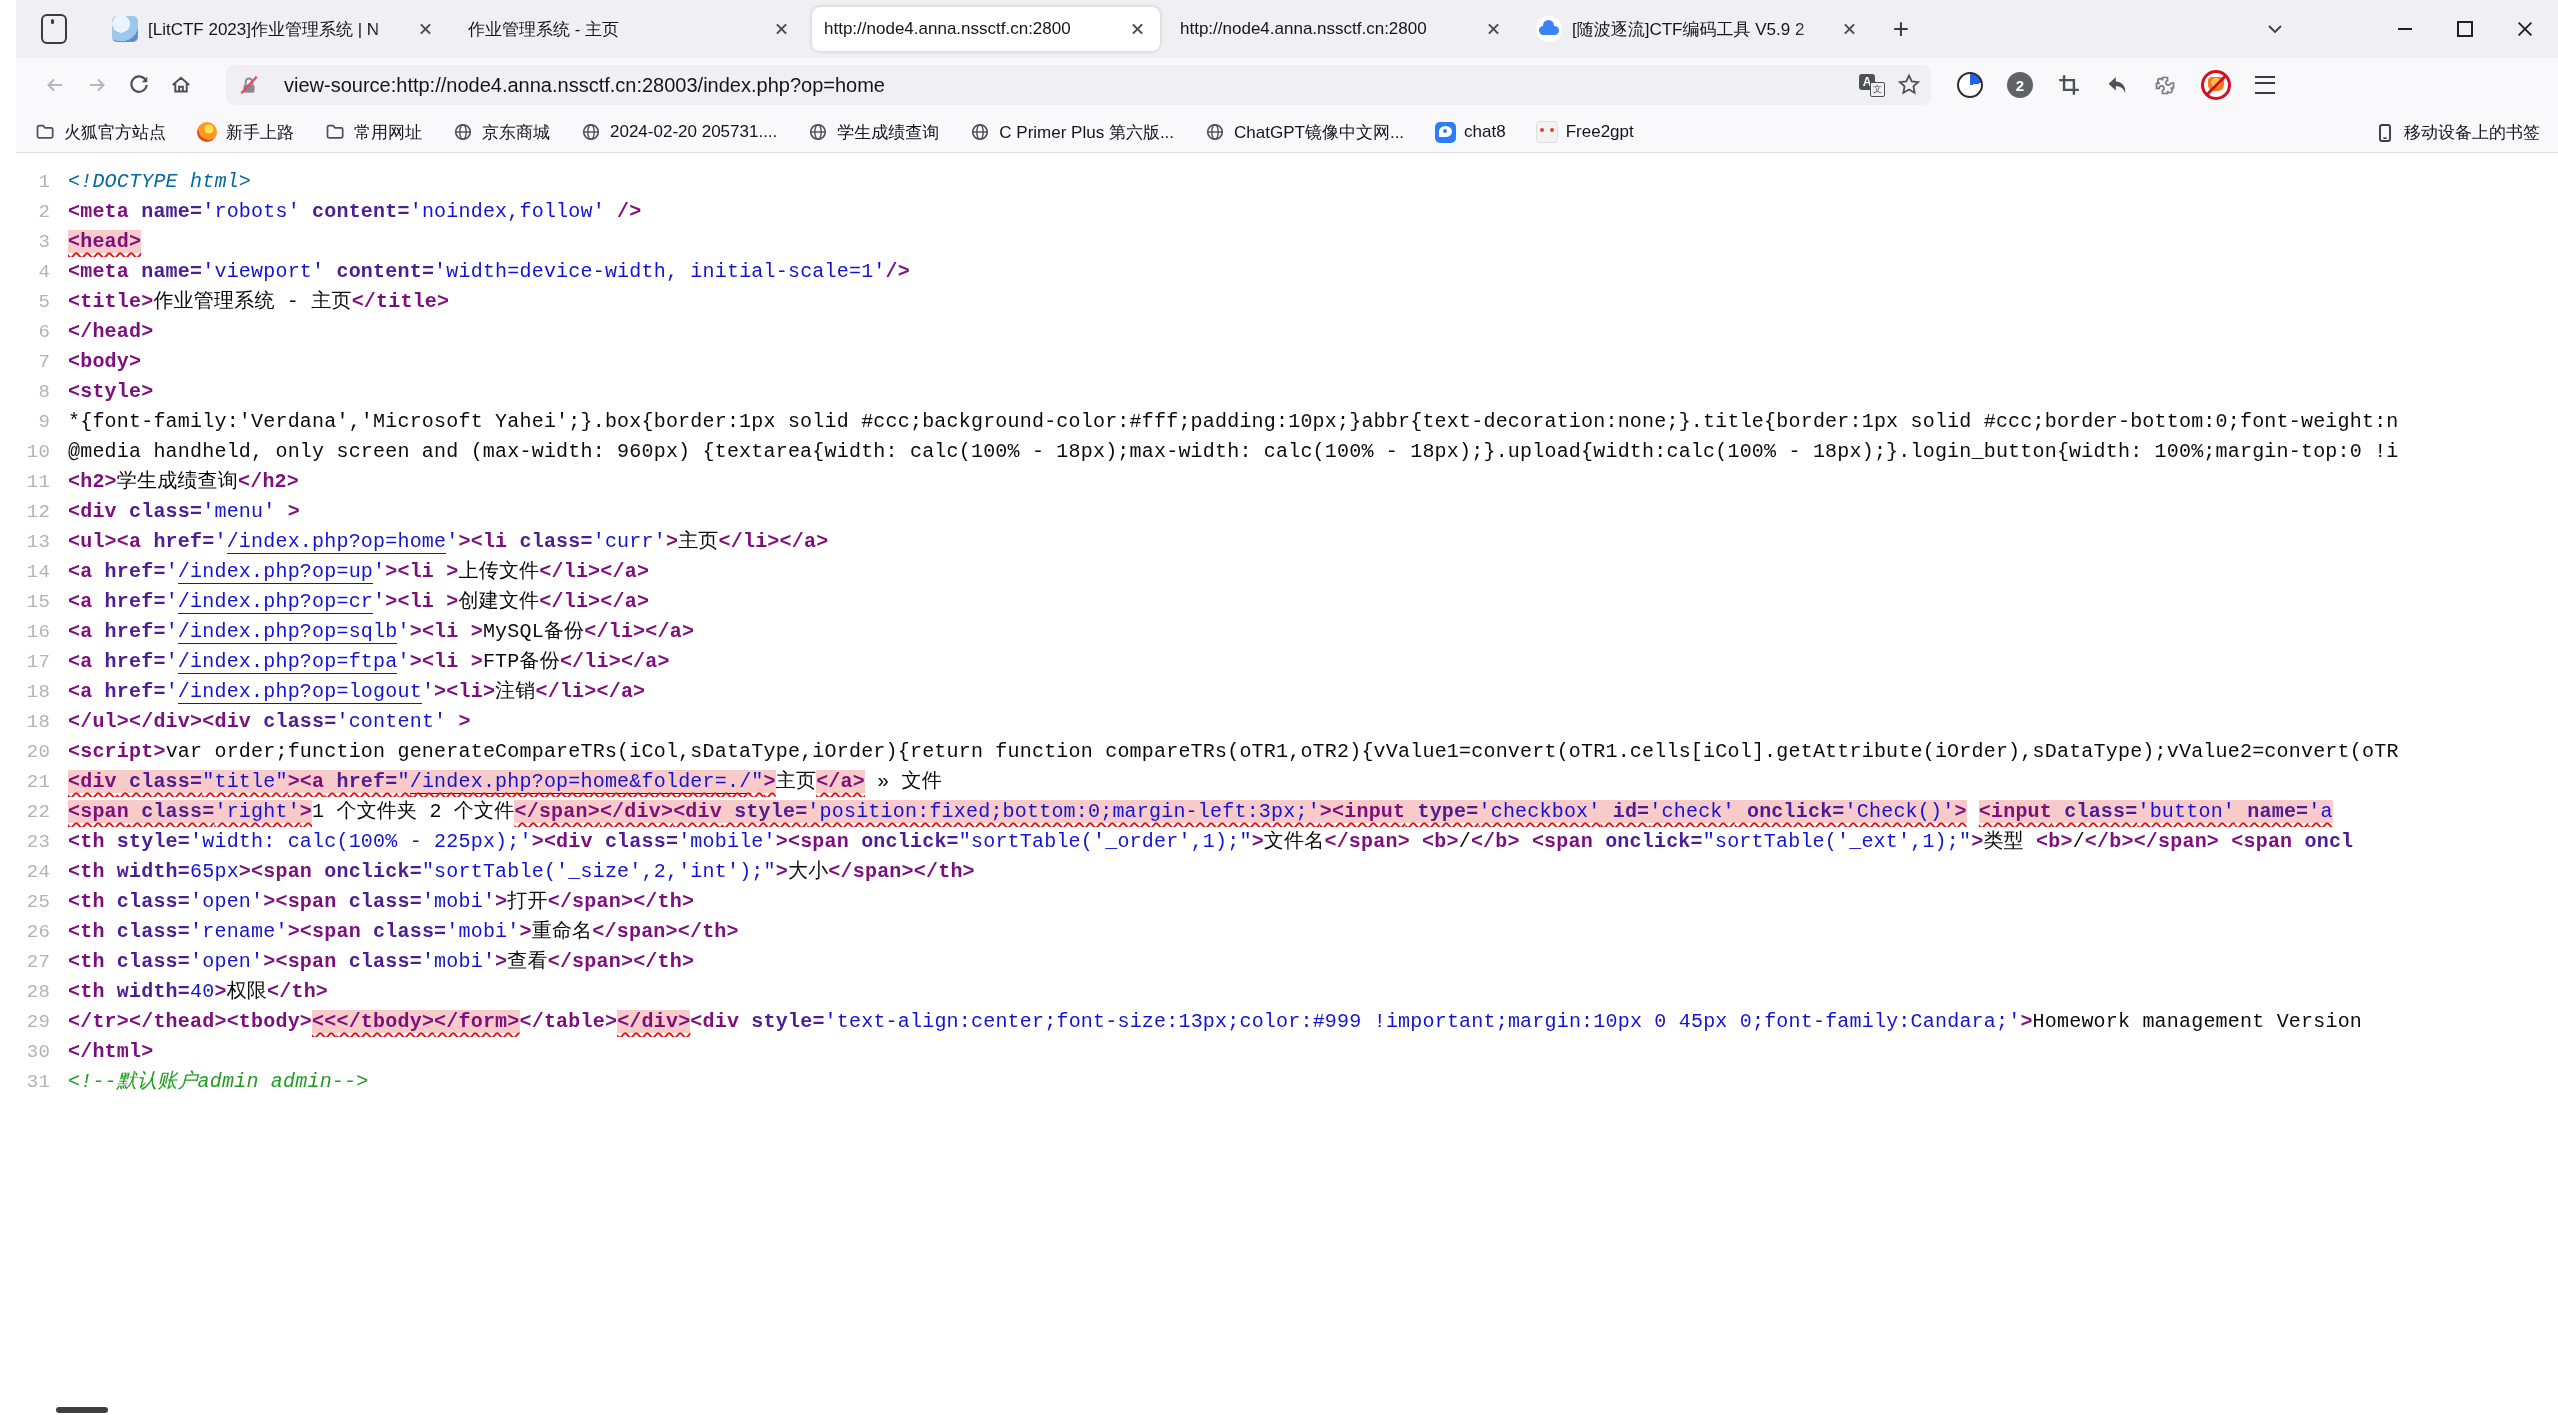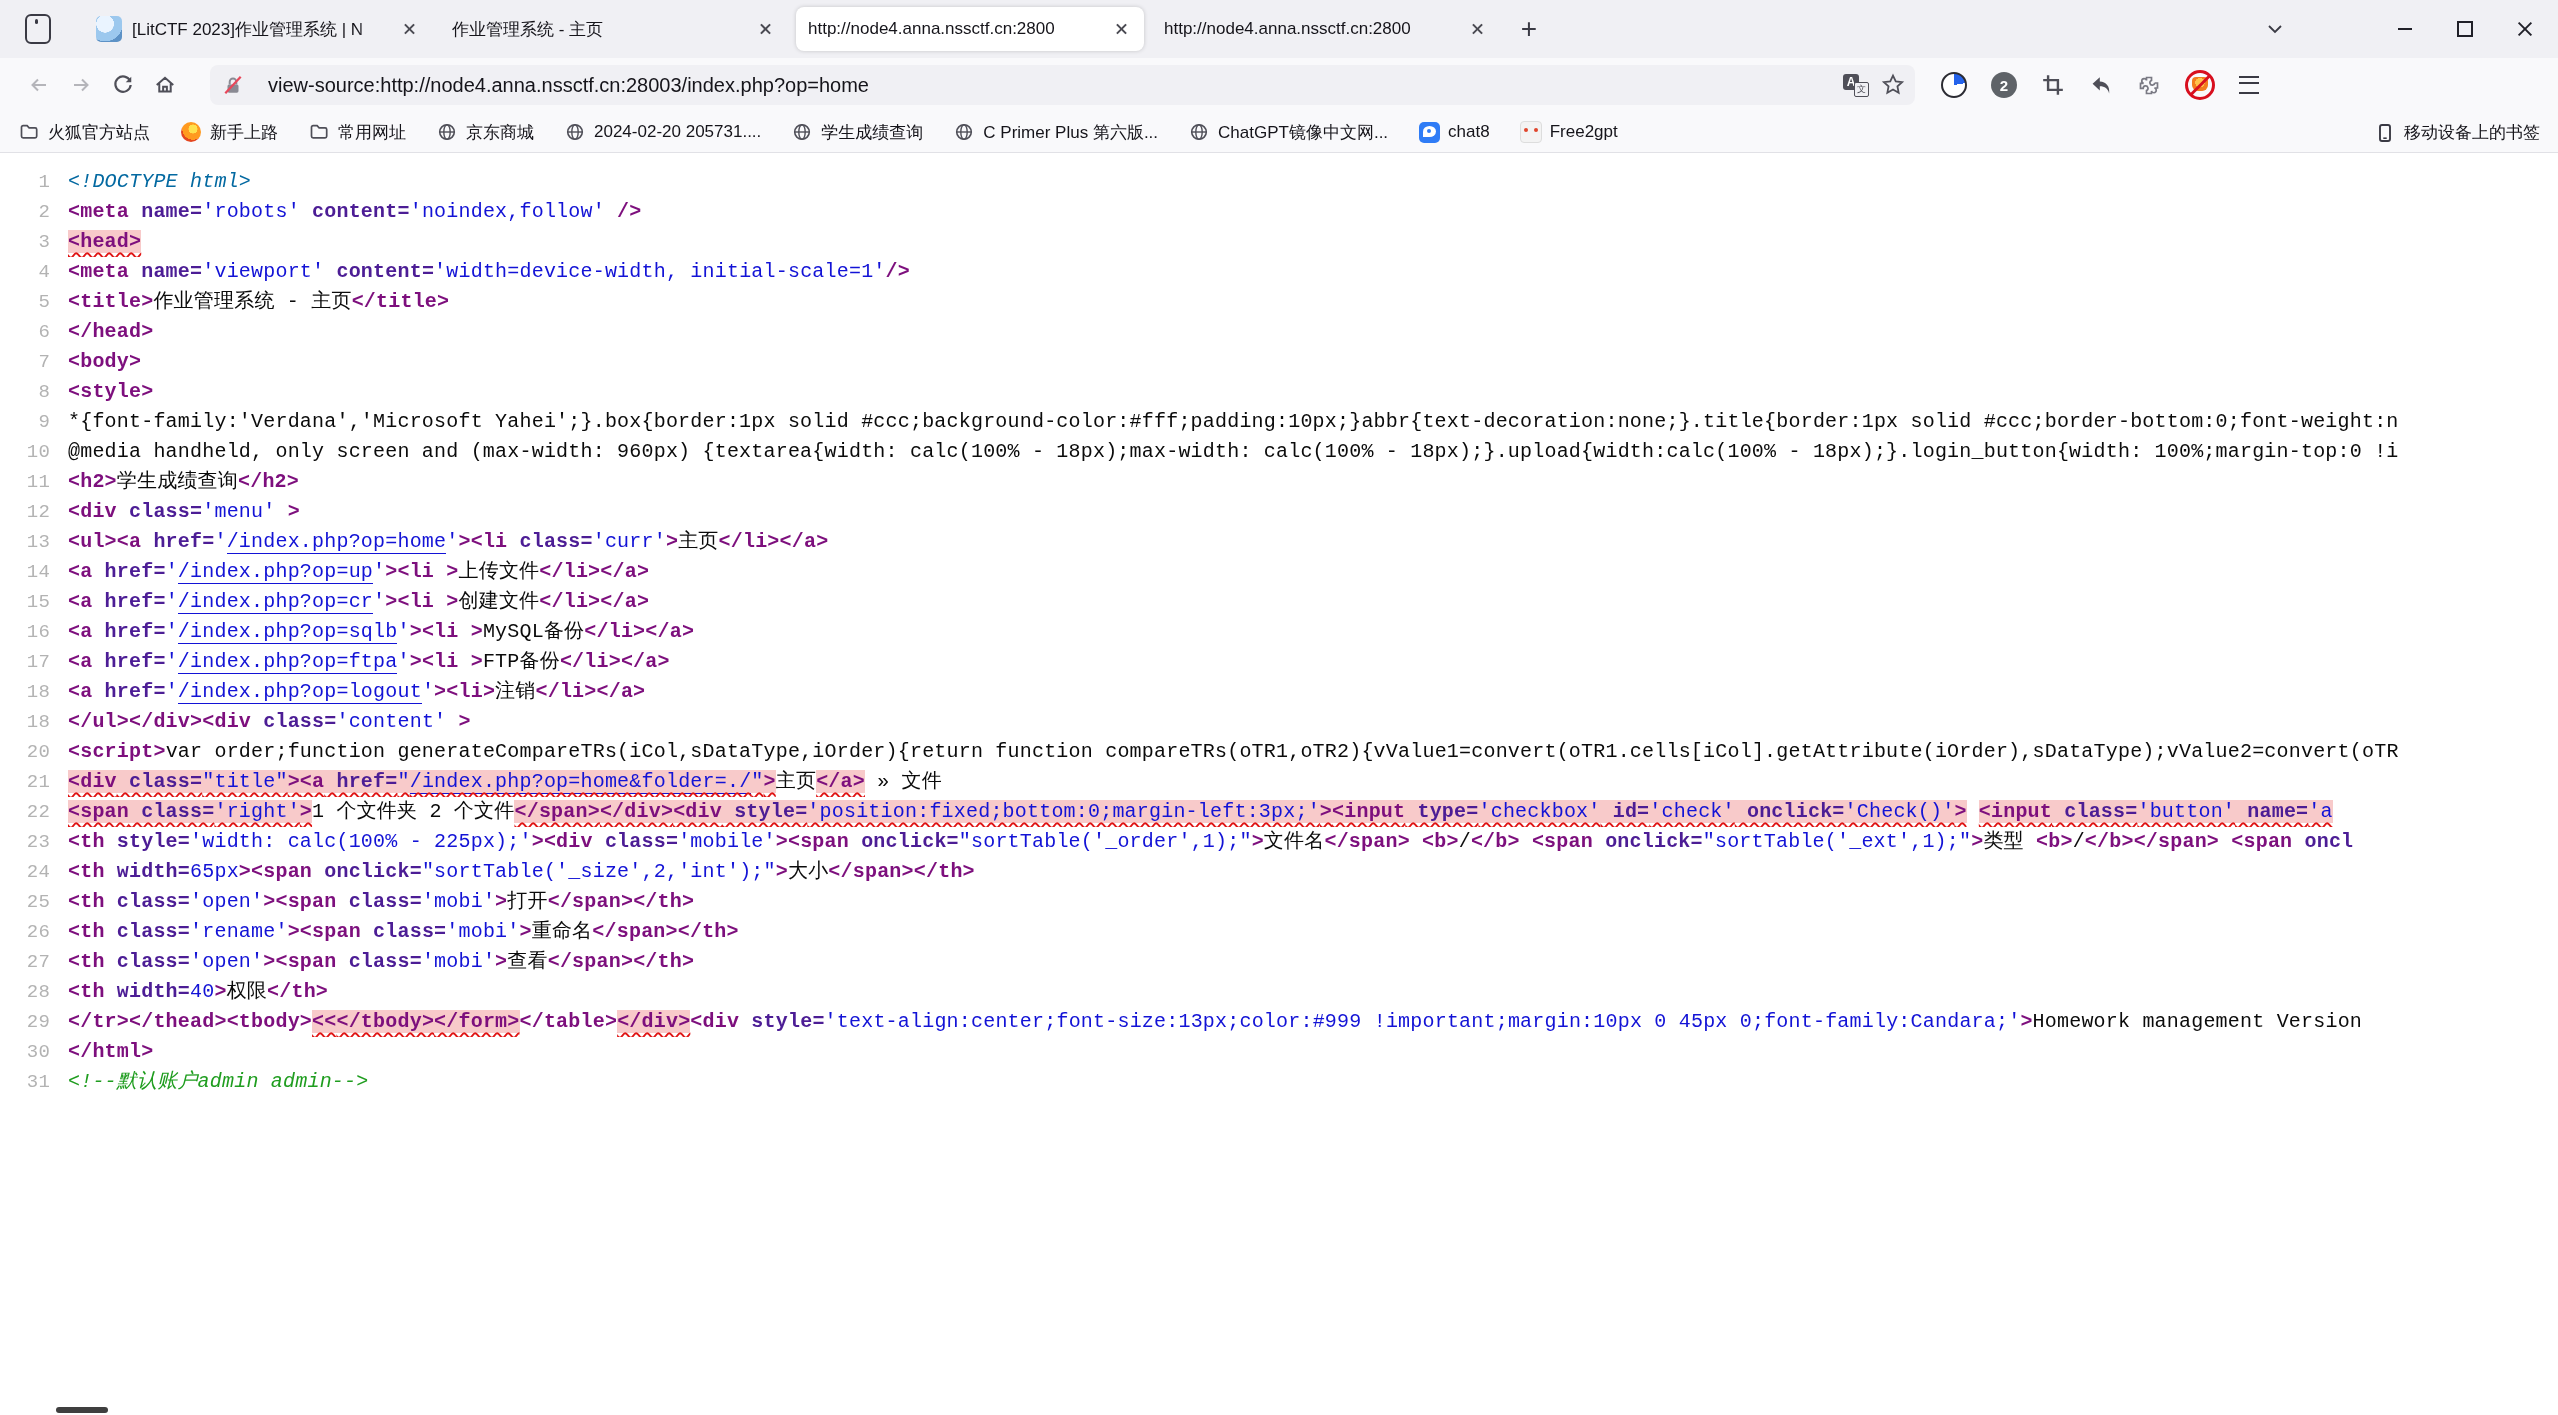--- a/index.html
+++ b/index.html
@@ -1,17 +1,17 @@
 <!DOCTYPE html>
 <html><head>
 <meta charset="utf-8">
 <style>
   html,body{margin:0;padding:0;background:#fff;}
   body{width:2558px;height:1415px;overflow:hidden;font-family:"Liberation Sans",sans-serif;position:relative;}
-  .chrome{position:absolute;top:0;left:0;right:0;}
+  .chrome{position:absolute;top:0;left:16px;right:0;}
   
   .tabbar{height:58px;background:#f0f0f4;display:flex;align-items:center;padding:0 10px 0 18px;}
   .tabmgr{width:40px;height:40px;border-radius:6px;display:flex;align-items:center;justify-content:center;margin-right:26px;}
   .tabmgr-glyph{width:22px;height:26px;border:2.5px solid #3a3a44;border-radius:6px;position:relative;}
   .tabmgr-glyph::before{content:"";position:absolute;top:3px;left:8px;width:3px;height:5px;background:#3a3a44;border-radius:2px;}
   .tabs{display:flex;align-items:center;gap:8px;}
   .tab{width:348px;height:44px;border-radius:8px;display:flex;align-items:center;padding:0 10px 0 12px;box-sizing:border-box;color:#15141a;font-size:17px;}
   .tab.active{background:#fff;box-shadow:0 0 4px rgba(0,0,0,.18);}
   .tab .title{white-space:nowrap;overflow:hidden;flex:1;}
   .tab .title.fade{-webkit-mask-image:linear-gradient(90deg,#000 84%,transparent 99%);mask-image:linear-gradient(90deg,#000 84%,transparent 99%);}
@@ -99,20 +99,25 @@
           <span class="xbtn"></span>
         </div>
         <div class="tab active">
           <span class="title fade">http://node4.anna.nssctf.cn:2800</span>
           <span class="xbtn"></span>
         </div>
         <div class="tab">
           <span class="title fade">http://node4.anna.nssctf.cn:2800</span>
           <span class="xbtn"></span>
         </div>
+        <div class="tab">
+          <span class="fav fav-cloud"></span>
+          <span class="title fade">[随波逐流]CTF编码工具 V5.9 2</span>
+          <span class="xbtn"></span>
+        </div>
       </div>
     <div class="newtab">+</div>
     <div class="tabbar-right">
       <div class="winbtn chev">
         <svg width="20" height="20" viewBox="0 0 20 20">
             <path d="M4 7l6 6 6-6" fill="none" stroke="#3a3a44" stroke-width="1.8"></path>
           </svg>
       </div>
       <div class="winbtn">
           <span class="minbar"></span>

